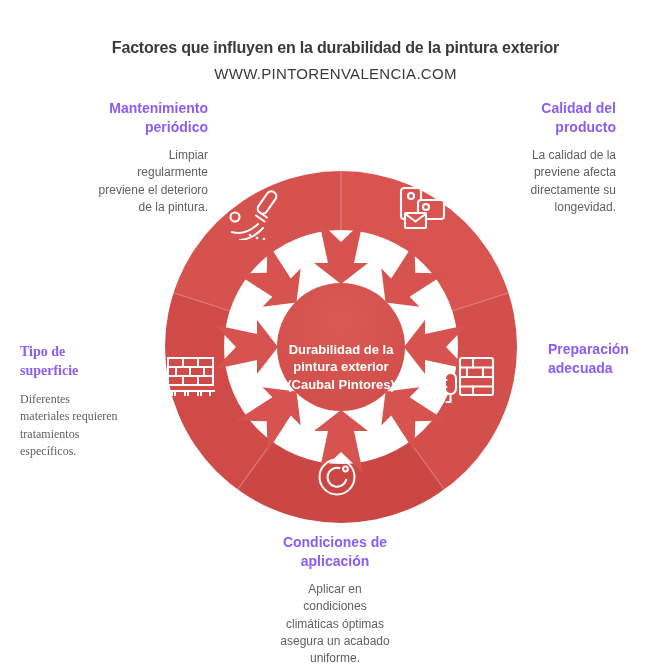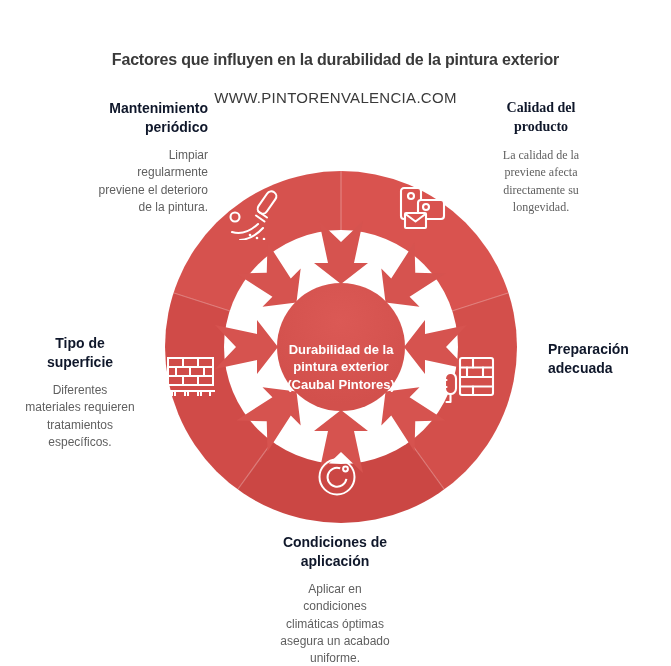--- a/index.html
+++ b/index.html
@@ -3,40 +3,40 @@
 <meta charset="utf-8">
 <style>
   html,body{margin:0;padding:0;background:#fff;}
   .page{
     position:relative;width:671px;height:666px;background:#ffffff;
     font-family:"Liberation Sans", sans-serif;overflow:hidden;
   }
   
   .header{position:absolute;top:33px;left:0;width:671px;text-align:center;}
   .header h1{
-    margin:16px;font-size:16px;font-weight:bold;color:#3a3a3a;line-height:1.4;
+    margin:4px;font-size:16px;font-weight:bold;color:#3a3a3a;line-height:1.4;
     letter-spacing:-0.2px;white-space:pre-line;
   }
   .header h2{
     margin:1px 0 0 0;font-size:15px;font-weight:normal;color:#3a3a3a;
     letter-spacing:0.3px;line-height:1.4;
   }
   
   .factor{position:absolute;}
   .factor h3{
-    margin:0;font-size:14px;font-weight:bold;color:#0f172a;line-height:1.35;
+    margin:0;font-size:14px;font-weight:bold;color:#8b5cf6;line-height:1.35;
     white-space:pre-line;
   }
   .factor p{
     margin:10px 0 0 0;font-size:12px;color:#5f5f5f;line-height:1.45;
     white-space:pre-line;
   }
   .f-tl{top:99px;left:40px;width:168px;text-align:right;}
-  .f-tr{top:99px;left:466px;width:150px;text-align:center;font-family:Liberation Serif, serif;}
-  .f-l{top:334px;left:20px;width:120px;text-align:center;}
+  .f-tr{top:99px;left:466px;width:150px;text-align:right;}
+  .f-l{top:343px;left:20px;width:120px;text-align:left;font-family:Liberation Serif, serif;}
   .f-r{top:340px;left:530px;width:140px;text-align:left;margin-left:18px;}
   .f-b{top:533px;left:235px;width:200px;text-align:center;}
   
   .diagram{position:absolute;left:165px;top:171px;width:352px;height:352px;}
   .disc{
     position:absolute;left:0;top:0;width:352px;height:352px;border-radius:50%;
     background:conic-gradient(
       #d9534f 0deg 72deg,
       #d34f4b 72deg 144deg,
       #cb4744 144deg 216deg,

